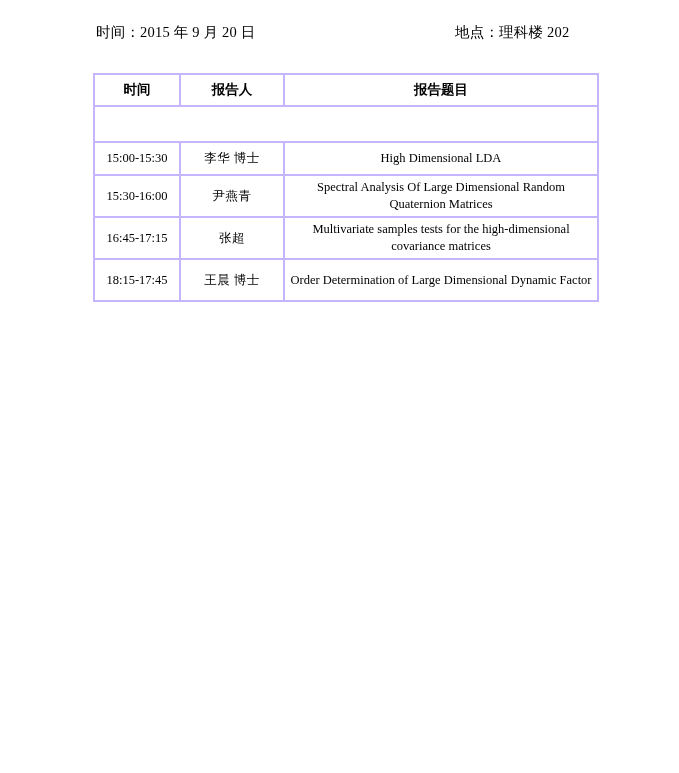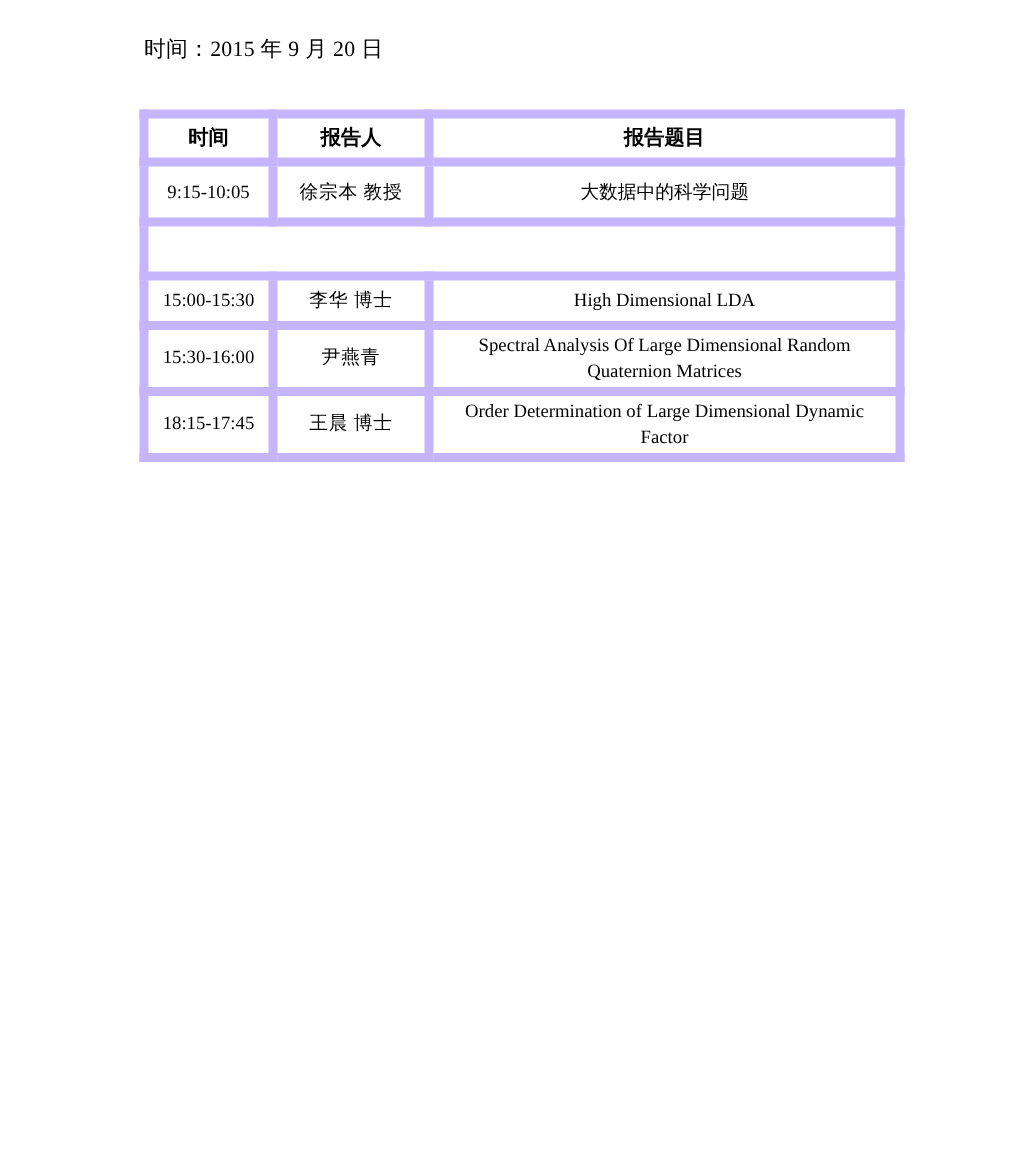--- a/index.html
+++ b/index.html
@@ -39,21 +39,21 @@
   }
   table.schedule {
     position: absolute;
     left: 93px;
     top: 73px;
     width: 504px;
     border-collapse: collapse;
     table-layout: fixed;
   }
   table.schedule td, table.schedule th {
-    border: 6px solid #c4b5fd;
+    border: 2px solid #c4b5fd;
     text-align: center;
     vertical-align: middle;
     padding: 2px 5px;
     font-size: 12.5px;
     line-height: 1.35;
     font-weight: normal;
     overflow: hidden;
   }
   table.schedule th {
     font-weight: bold;
@@ -65,40 +65,36 @@
   tr.h40 { height: 40px; }
   tr.h42 { height: 42px; }
   td.time-cell { white-space: nowrap; }
   td.speaker-cell { letter-spacing: 0.5px; }
 </style>
 </head>
 <body>
 
 <div class="meta-line">
   <span class="meta-date">时间：2015 年 9 月 20 日</span>
+  <span class="meta-location">地点：理科楼 202</span>
 </div>
 
 <table class="schedule">
   <colgroup>
     <col style="width:86px">
     <col style="width:104px">
     <col style="width:314px">
   </colgroup>
   <tbody>
     <tr class="h32">
       <th>时间</th>
       <th>报告人</th>
       <th>报告题目</th>
     </tr>
 
-    <tr class="h40">
-      <td class="time-cell">9:15-10:05</td>
-      <td class="speaker-cell">徐宗本 教授</td>
-      <td class="title-cell">大数据中的科学问题</td>
-    </tr>
 
 
 
 
     <tr class="h36">
       <td class="empty-cell" colspan="3"></td>
     </tr>
 
 
     <tr class="h33">
@@ -108,20 +104,25 @@
     </tr>
 
     <tr class="h42">
       <td class="time-cell">15:30-16:00</td>
       <td class="speaker-cell">尹燕青</td>
       <td class="title-cell">Spectral Analysis Of Large Dimensional Random Quaternion Matrices</td>
     </tr>
 
 
 
+    <tr class="h42">
+      <td class="time-cell">16:45-17:15</td>
+      <td class="speaker-cell">张超</td>
+      <td class="title-cell">Multivariate samples tests for the high-dimensional covariance matrices</td>
+    </tr>
 
     <tr class="h42">
       <td class="time-cell">18:15-17:45</td>
       <td class="speaker-cell">王晨 博士</td>
       <td class="title-cell">Order Determination of Large Dimensional Dynamic Factor</td>
     </tr>
   </tbody>
 </table>
 
 </body></html>

